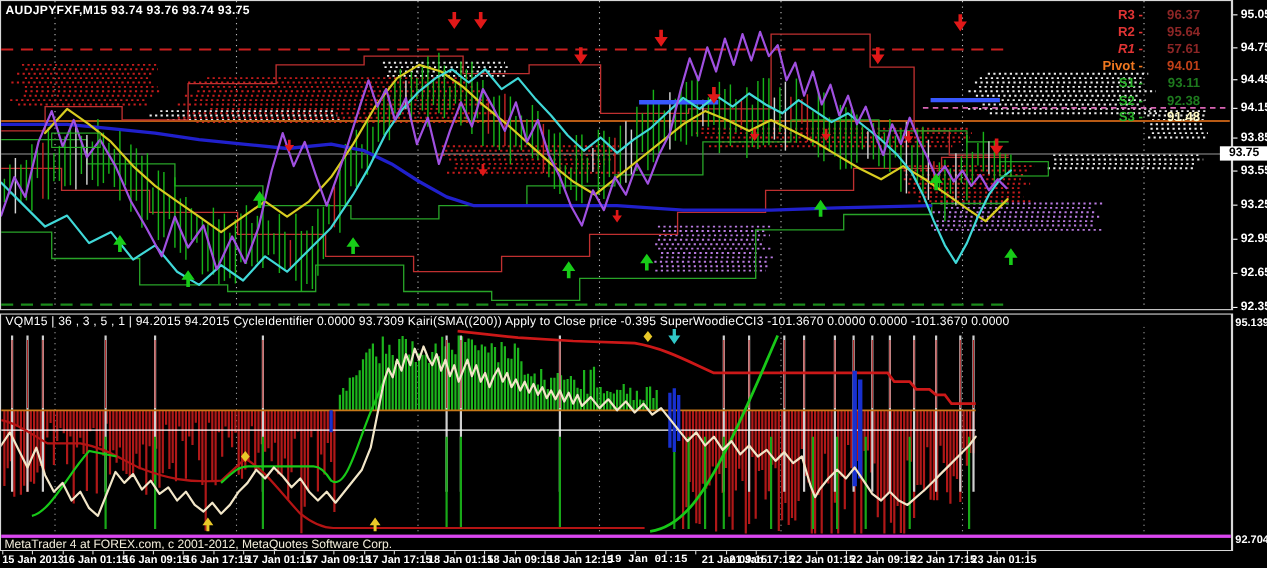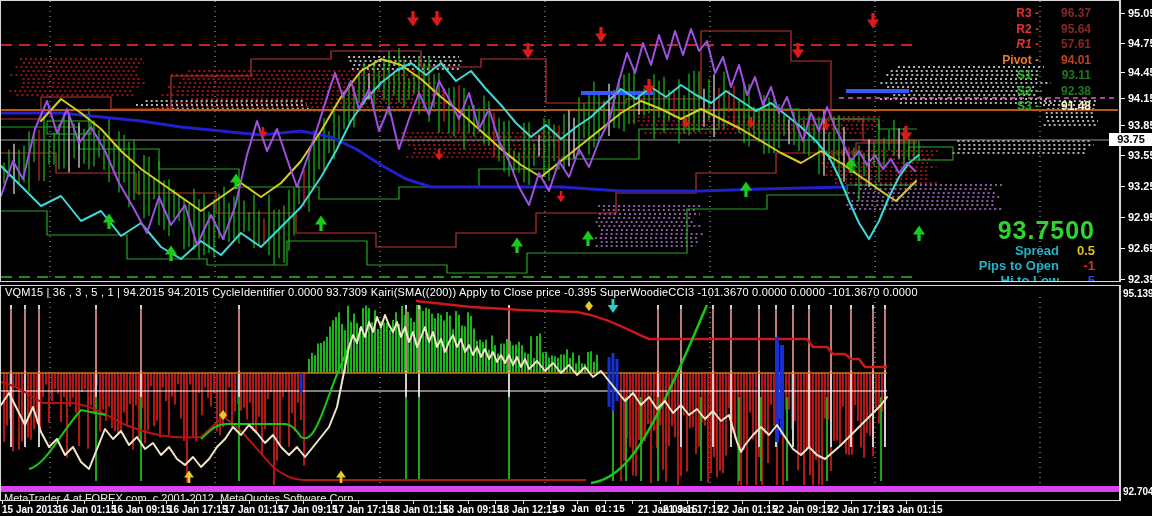--- a/index.html
+++ b/index.html
@@ -18,21 +18,21 @@
   .qvalue{width:36px;text-align:right;}
   .price-axis{position:absolute;left:1120px;top:0;width:32px;height:282px;background:#000;border-left:1px solid #d8d8d8;box-sizing:border-box;}
   .ptick{position:absolute;left:7px;color:#fff;font-size:11px;font-weight:700;white-space:nowrap;}
   .ptickmark{position:absolute;left:0;width:4px;height:1px;background:#fff;}
   .current-price-box{position:absolute;left:-12px;top:133px;width:44px;height:13px;background:#fff;color:#000;
                      font-size:11px;font-weight:700;text-align:center;line-height:13px;}
   .sub-window{position:absolute;left:0;top:285px;width:1120px;height:216px;border:1px solid #d8d8d8;
               box-sizing:border-box;background:#000;overflow:hidden;}
   #sub-svg{position:absolute;left:0;top:11px;}
   .sub-header{position:absolute;left:4px;top:0;color:#fff;font-size:11px;white-space:nowrap;letter-spacing:.2px;}
-  .status-bar{position:absolute;left:0;bottom:0;width:100%;height:14px;border-top:6px solid #d946ef;background:#000;
+  .status-bar{position:absolute;left:0;bottom:0;width:100%;height:14px;border-top:3px solid #d946ef;background:#000;
               color:#f2ecda;font-size:11px;line-height:13px;padding-left:3px;box-sizing:border-box;white-space:nowrap;}
   .sub-axis{position:absolute;left:1120px;top:285px;width:32px;height:216px;background:#000;color:#fff;
             border-left:1px solid #d8d8d8;box-sizing:border-box;font-size:10px;font-weight:700;}
   .sub-scale-top{position:absolute;top:3px;left:2px;}
   .sub-scale-bottom{position:absolute;top:201px;left:2px;}
   .time-axis{position:absolute;left:0;top:501px;width:1152px;height:15px;background:#000;color:#fff;}
   .tlabel{position:absolute;top:3px;font-size:10px;font-weight:700;white-space:nowrap;}
   .ttick{position:absolute;top:0;width:1px;height:3px;background:#d8d8d8;}
 </style>
 </head>
@@ -369,20 +369,21 @@
           <path d="M168.35 260 h3.3000000000000003 v-6.6000000000000005 h4.4 l-6.050000000000001 -8.8 l-6.050000000000001 8.8 h4.4 z" fill="#18cc18"></path>
           <path d="M233.35 188 h3.3000000000000003 v-6.6000000000000005 h4.4 l-6.050000000000001 -8.8 l-6.050000000000001 8.8 h4.4 z" fill="#18cc18"></path>
           <path d="M318.35 230 h3.3000000000000003 v-6.6000000000000005 h4.4 l-6.050000000000001 -8.8 l-6.050000000000001 8.8 h4.4 z" fill="#18cc18"></path>
           <path d="M514.35 252 h3.3000000000000003 v-6.6000000000000005 h4.4 l-6.050000000000001 -8.8 l-6.050000000000001 8.8 h4.4 z" fill="#18cc18"></path>
           <path d="M585.35 245 h3.3000000000000003 v-6.6000000000000005 h4.4 l-6.050000000000001 -8.8 l-6.050000000000001 8.8 h4.4 z" fill="#18cc18"></path>
           <path d="M743.35 196 h3.3000000000000003 v-6.6000000000000005 h4.4 l-6.050000000000001 -8.8 l-6.050000000000001 8.8 h4.4 z" fill="#18cc18"></path>
           <path d="M848.35 172 h3.3000000000000003 v-6.6000000000000005 h4.4 l-6.050000000000001 -8.8 l-6.050000000000001 8.8 h4.4 z" fill="#18cc18"></path>
           <path d="M916.35 240 h3.3000000000000003 v-6.6000000000000005 h4.4 l-6.050000000000001 -8.8 l-6.050000000000001 8.8 h4.4 z" fill="#18cc18"></path>
         </g>
       </svg>
+    <div class="chart-title">AUDJPYFXF,M15  93.74 93.76 93.74 93.75</div>
     <div class="pivot-panel" id="pivot-panel">
         <div class="prow">
           <span class="plabel" style="color: rgb(224, 52, 52);">R3 -</span>
           <span class="pvalue" style="color: rgb(140, 38, 38);">96.37</span>
         </div>
         <div class="prow">
           <span class="plabel" style="color: rgb(224, 52, 52);">R2 -</span>
           <span class="pvalue" style="color: rgb(140, 38, 38);">95.64</span>
         </div>
         <div class="prow">
@@ -399,37 +400,20 @@
         </div>
         <div class="prow">
           <span class="plabel" style="color: rgb(44, 180, 44);">S2 -</span>
           <span class="pvalue" style="color: rgb(30, 122, 30);">92.38</span>
         </div>
         <div class="prow">
           <span class="plabel" style="color: rgb(44, 180, 44);">S3 -</span>
           <span class="pvalue" style="color: #fef9c3;">91.48</span>
         </div>
       </div>
-    <div class="quote-panel">
-      <div class="quote-price" style="color: rgb(47, 212, 47);">93.7500</div>
-      <div id="quote-rows">
-          <div class="qrow">
-            <span class="qlabel" style="color: rgb(32, 180, 200);">Spread</span>
-            <span class="qvalue" style="color: rgb(216, 196, 28);">0.5</span>
-          </div>
-          <div class="qrow">
-            <span class="qlabel" style="color: rgb(32, 180, 200);">Pips to Open</span>
-            <span class="qvalue" style="color: rgb(216, 48, 32);">-1</span>
-          </div>
-          <div class="qrow">
-            <span class="qlabel" style="color: rgb(32, 180, 200);">Hi to Low</span>
-            <span class="qvalue" style="color: rgb(40, 72, 232);">5</span>
-          </div>
-        </div>
-    </div>
   </div>
 
   <div class="price-axis" id="price-axis">
     <div class="current-price-box">93.75</div>
   <div class="ptickmark" style="top: 13px;"></div>
       <div class="ptick" style="top: 7px;">95.05</div>
       <div class="ptickmark" style="top: 43px;"></div>
       <div class="ptick" style="top: 37px;">94.75</div>
       <div class="ptickmark" style="top: 72px;"></div>
       <div class="ptick" style="top: 66px;">94.45</div>

